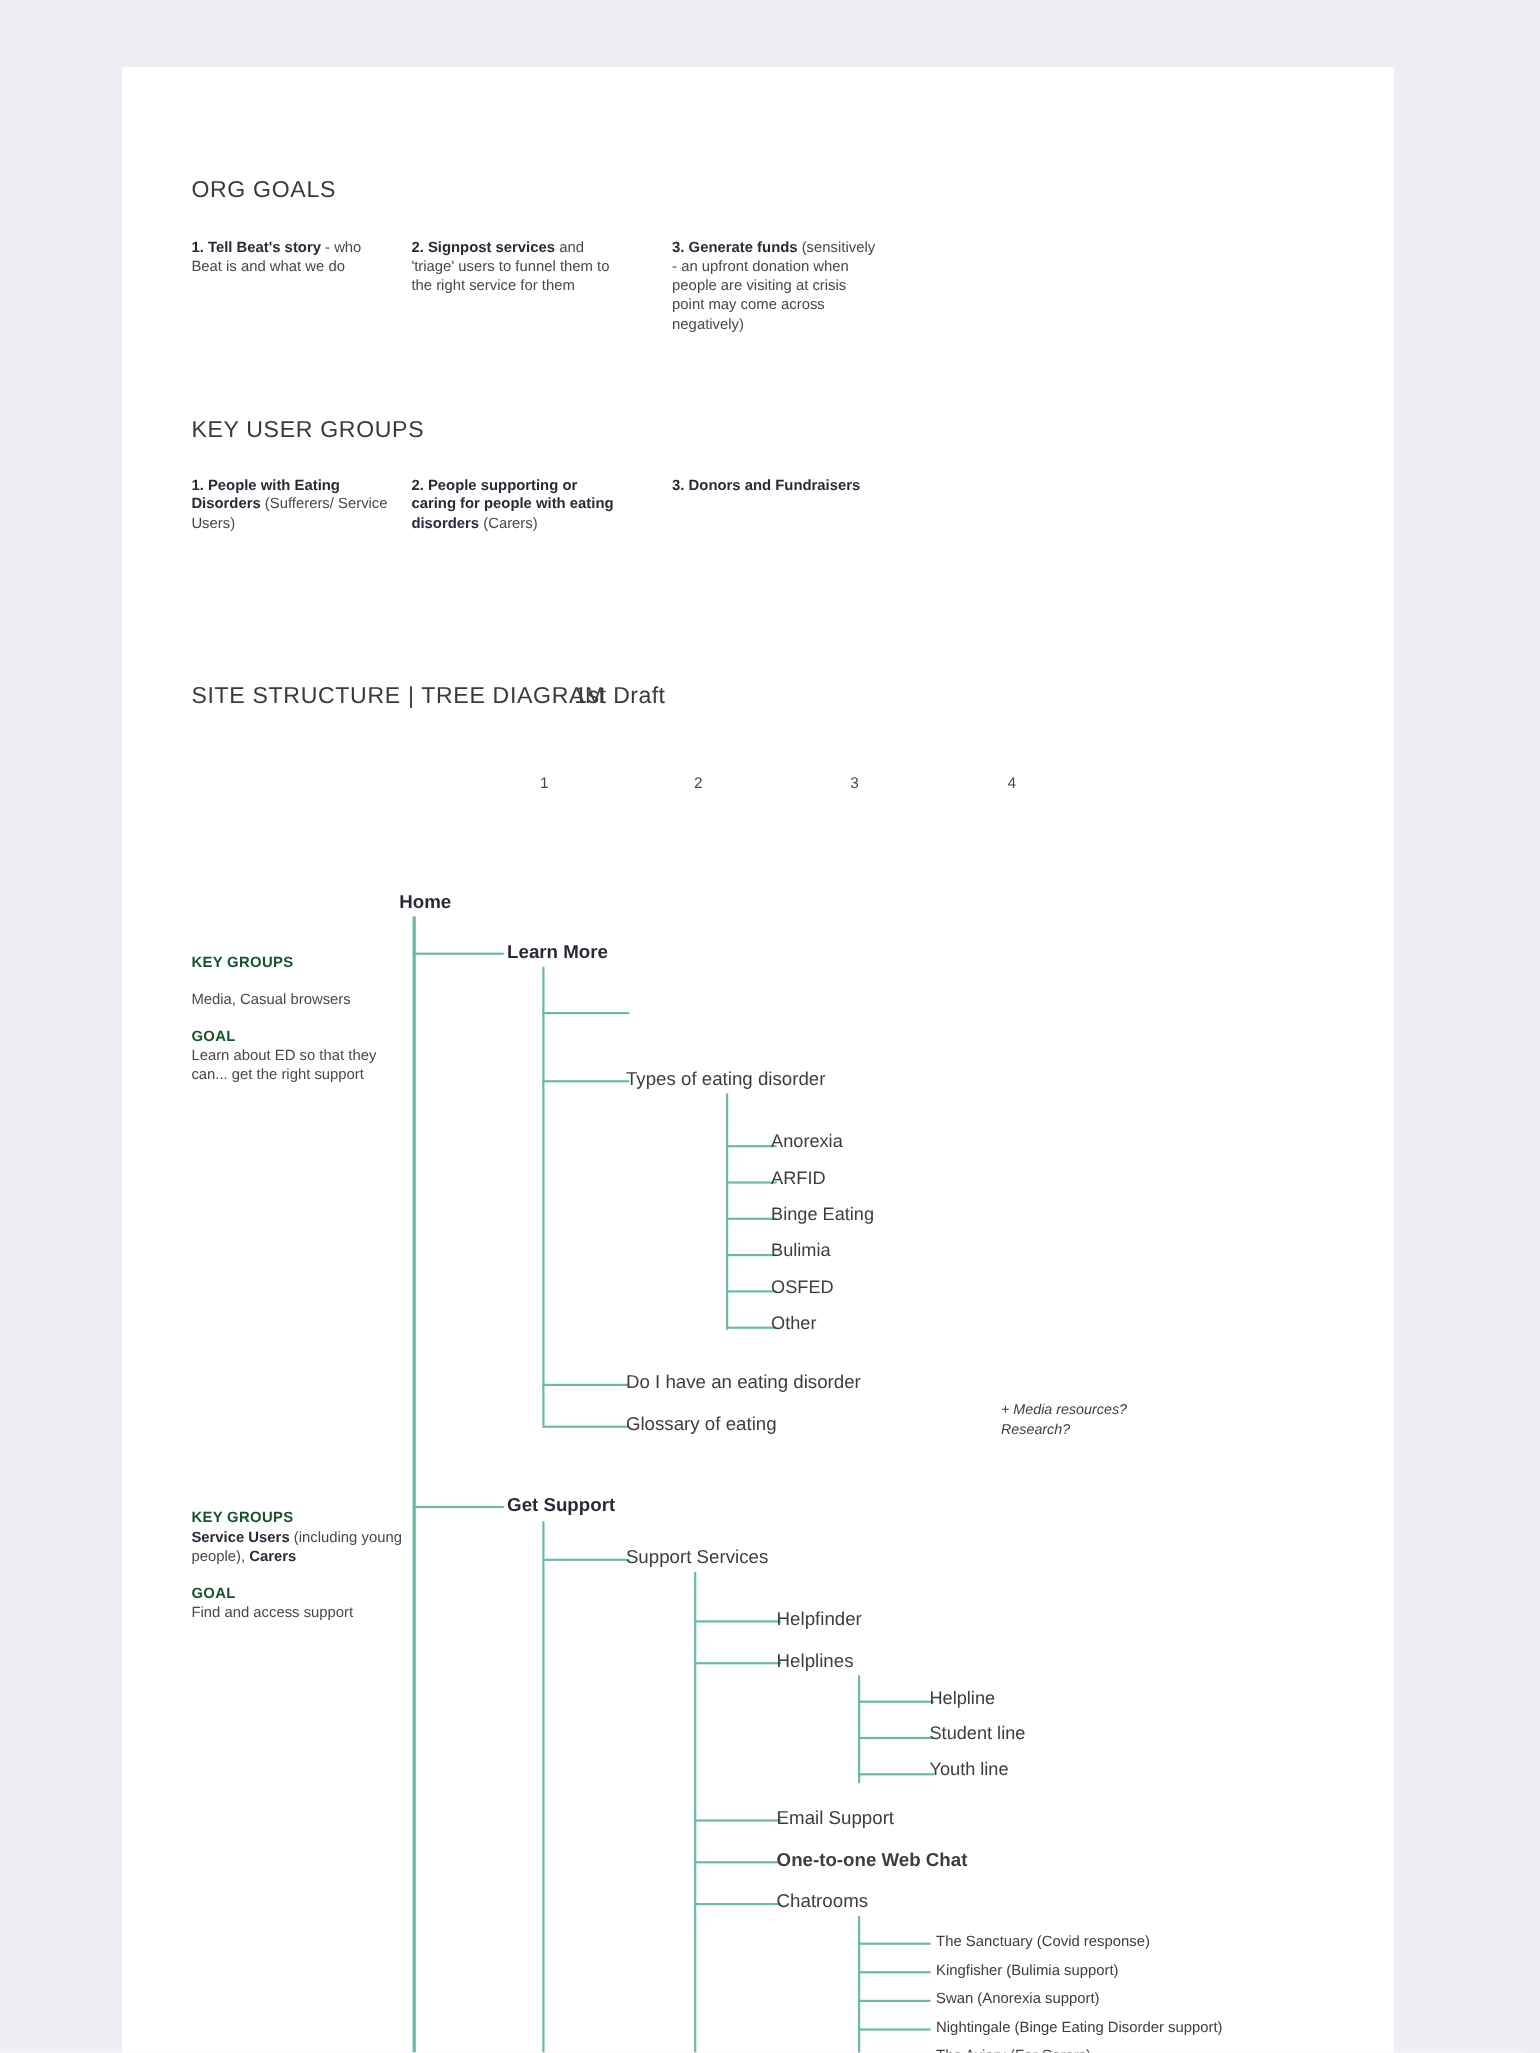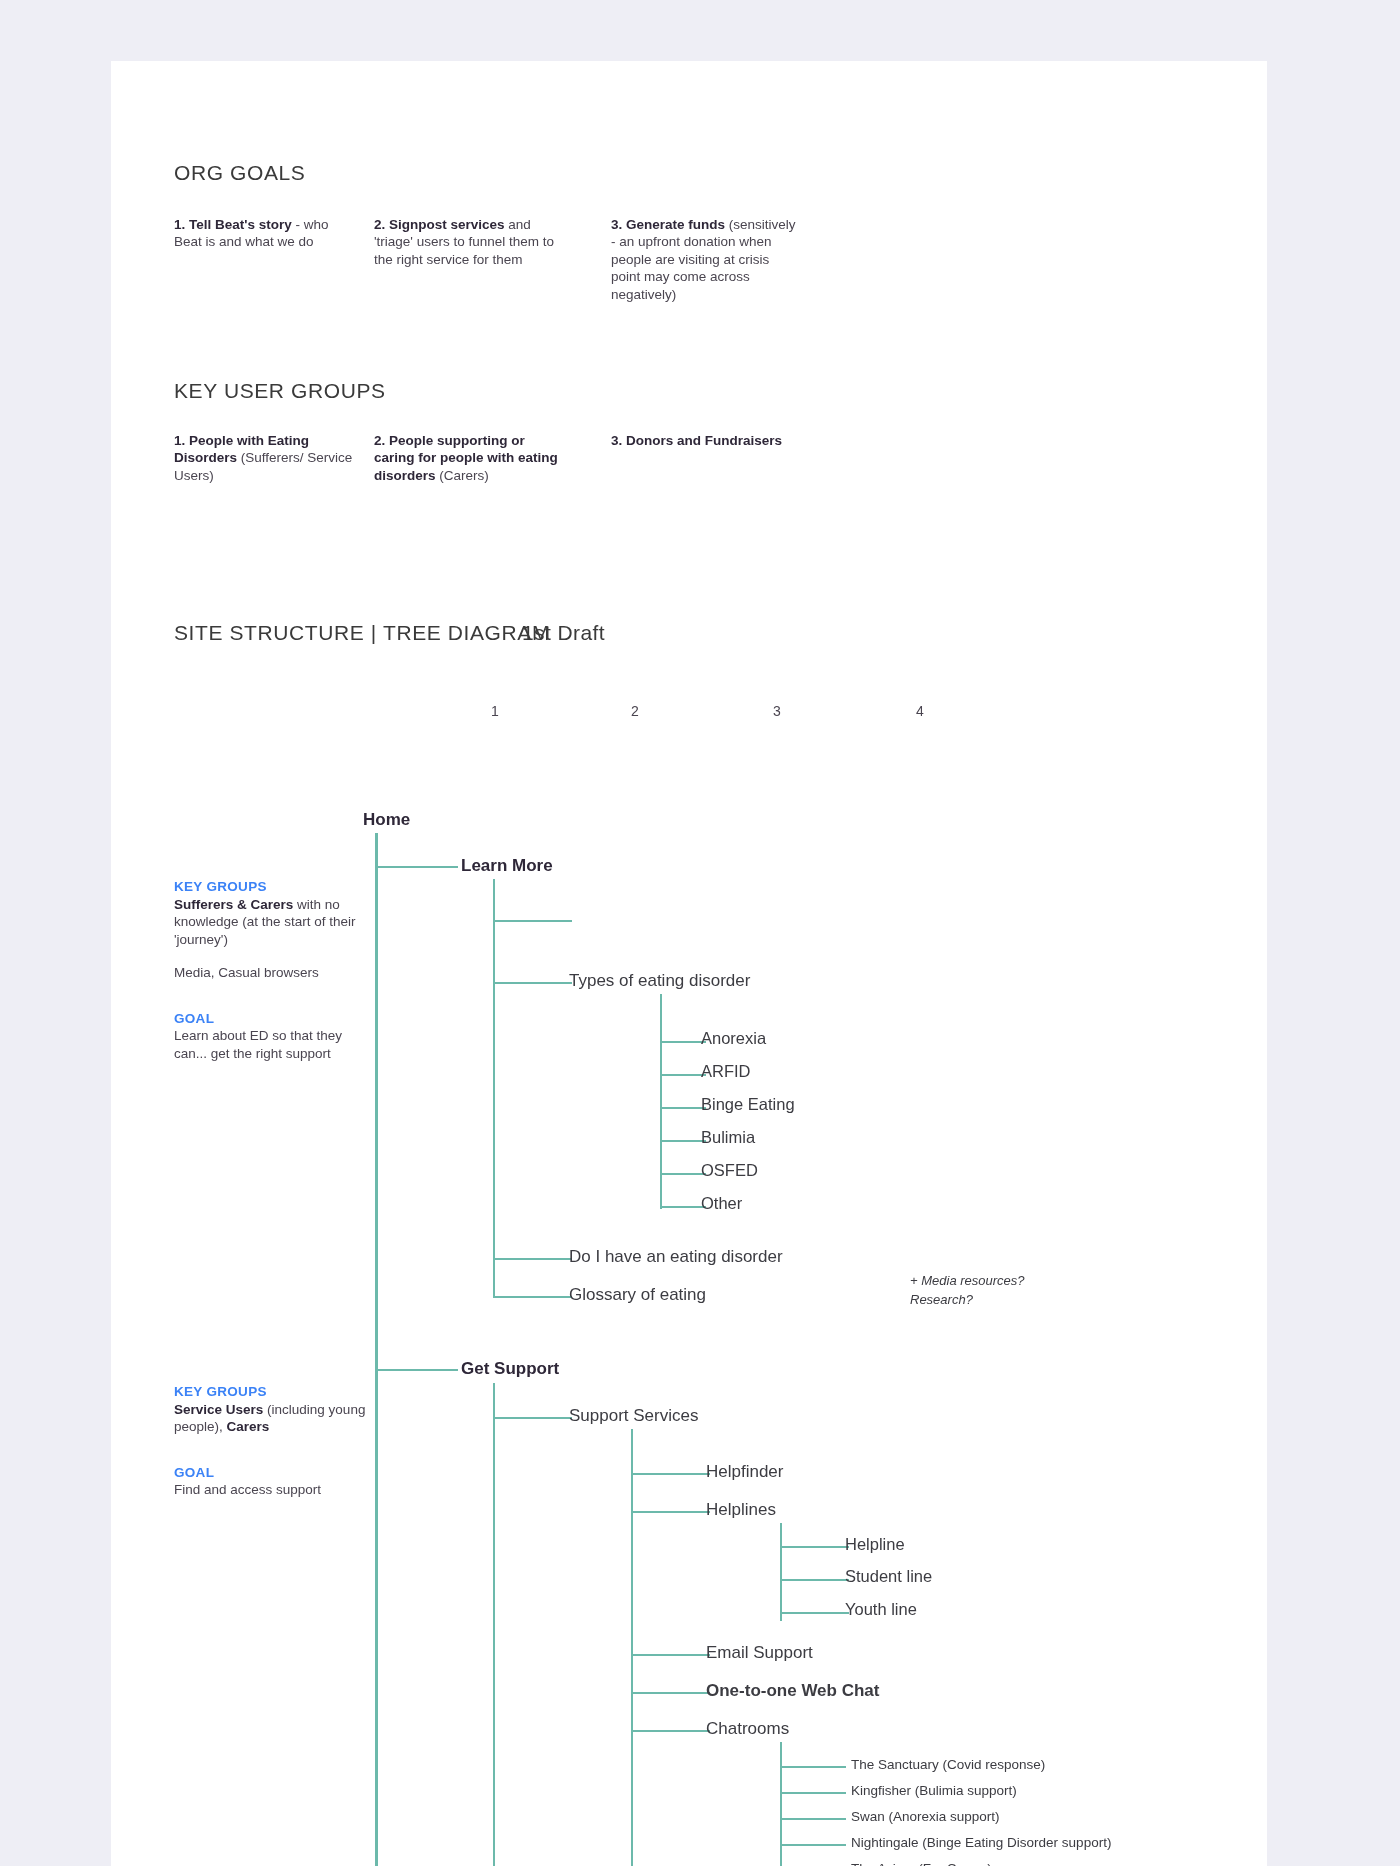--- a/index.html
+++ b/index.html
@@ -82,21 +82,21 @@
   }
 
   .side-note {
     position: absolute;
     font-size: 13.5px;
     line-height: 1.3;
     color: #4a4550;
     width: 200px;
   }
   .side-note b { font-weight: 700; color: #2e2738; }
-  .side-note .caps { font-weight: 700; color: #3b82f6; letter-spacing: 0.3px; margin-top: 12px; }
+  .side-note .caps { font-weight: 700; color: #14532d; letter-spacing: 0.3px; }
 </style>
 </head>
 <body>
 
 <div id="page">
 
   <div class="section-heading" style="left:63px; top:100px;">ORG GOALS</div>
 
   <div class="colitem" style="left:63px; top:155px; width:185px;">
     <b>1. Tell Beat's story</b><span> - who Beat is and what we do</span>
@@ -170,21 +170,20 @@
   <div class="node n-l2" style="left:458px; top:1185px;">Do I have an eating disorder</div>
 
   <div class="hline" style="left:382px; top:1235px; width:79px;"></div>
   <div class="node n-l2" style="left:458px; top:1223px;">Glossary of eating</div>
 
   <div class="note-italic" style="left:799px; top:1211px;">+ Media resources?
 Research?</div>
 
   <div class="side-note" style="left:63px; top:805px;">
     <div class="caps">KEY GROUPS</div>
-    <div><b>Sufferers &amp; Carers</b><span> with no knowledge (at the start of their 'journey')</span></div>
     <div style="height:16px;"></div>
     <div>Media, Casual browsers</div>
     <div style="height:16px;"></div>
     <div class="caps">GOAL</div>
     <div>Learn about ED so that they can... get the right support</div>
   </div>
 
   <div class="hline" style="left:264px; top:1308px; width:83px;"></div>
   <div class="node n-l1" style="left:350px; top:1298px;">Get Support</div>
 

